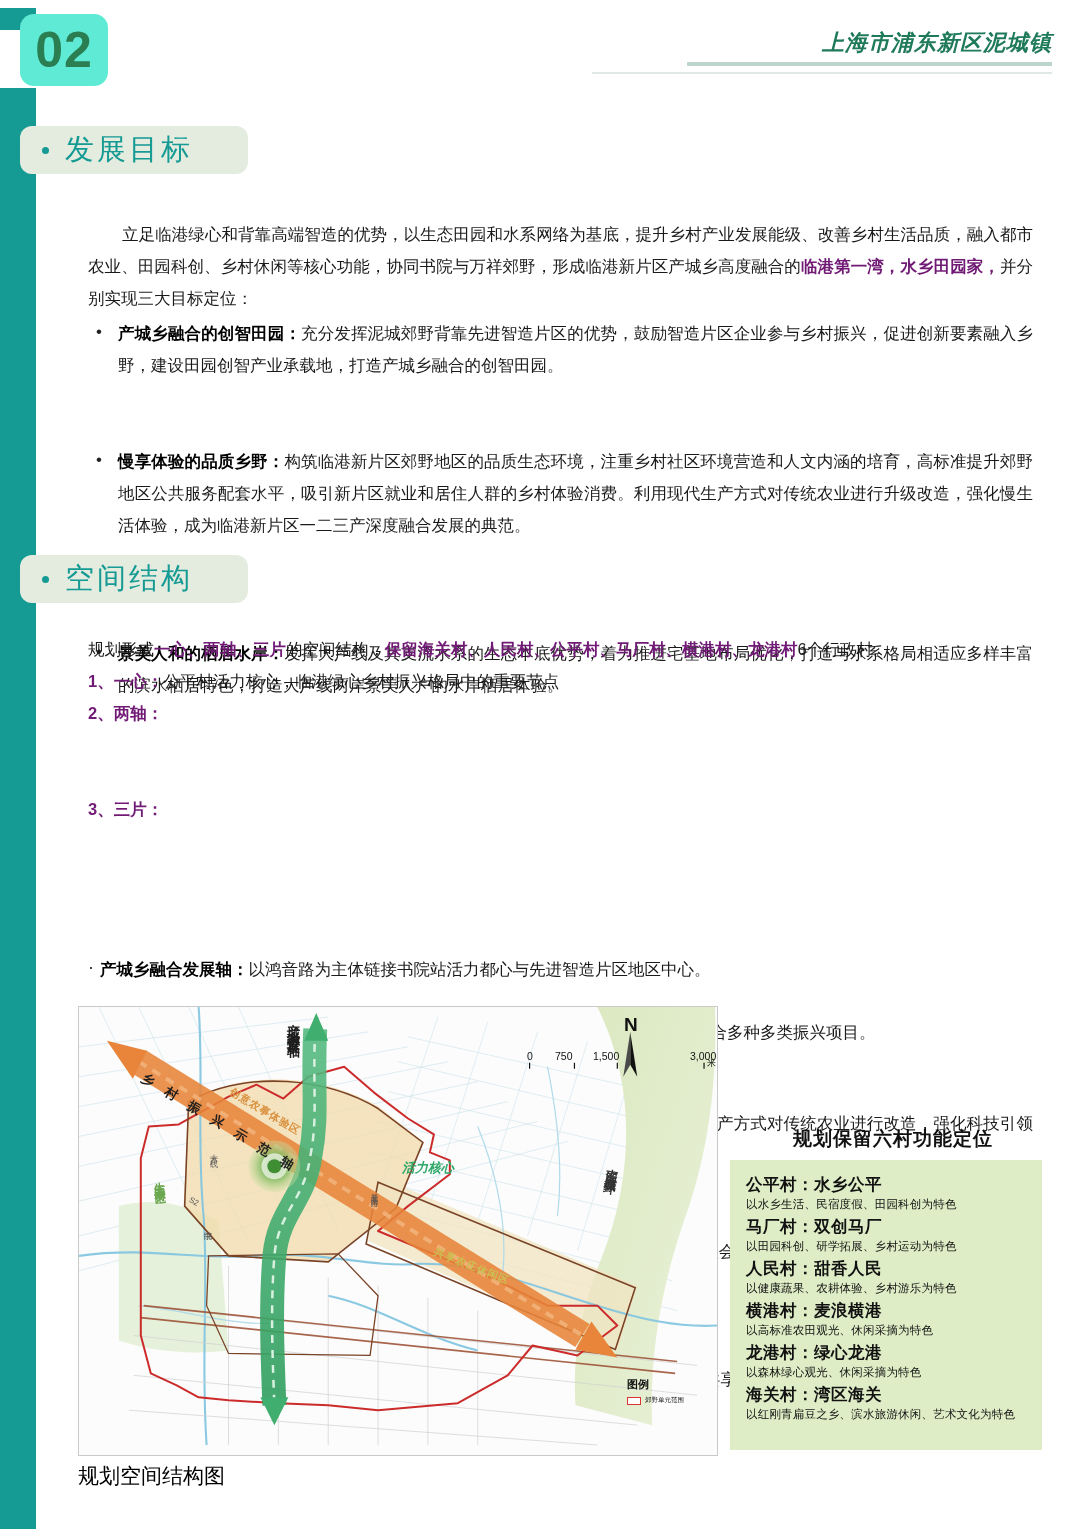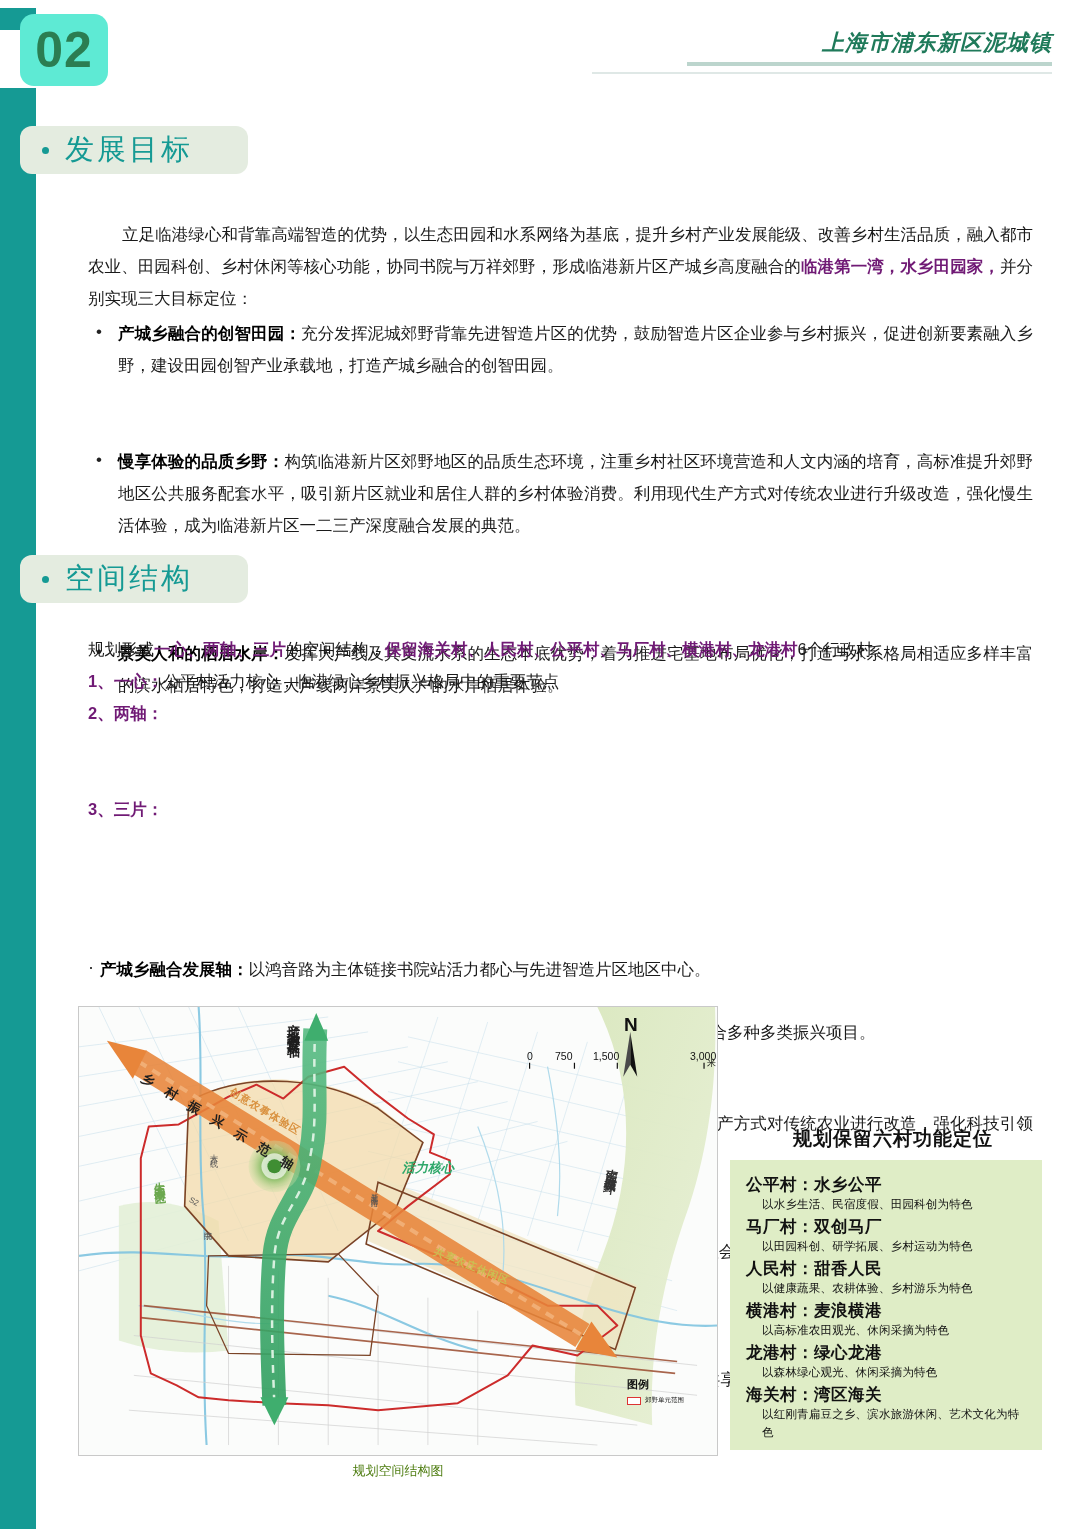--- a/index.html
+++ b/index.html
@@ -59,22 +59,22 @@
     color:#222; font-size:17px;
   }
   .li-sm{ position:relative; padding-left:12px; }
   .li-sm::before{
     content:"·"; position:absolute; left:0px; top:-2px; color:#222; font-size:18px;
   }
 
   
   .fig{ position:absolute; left:78px; top:1006px; width:640px; height:450px;
         border:1px solid #c9c9c9; background:#fbfcfb; overflow:hidden; }
-  .fig-cap{ position:absolute; left:78px; top:1462px; width:640px; text-align:center;
-            font-size:13px; color:#4d7c0f; }
+  .fig-cap{ position:absolute; left:78px; top:1462px; width:640px; 
+            font-size:21px; color:#000000; }
 
   .mapsvg{ position:absolute; inset:0; width:100%; height:100%; }
 
   .mlabel{ position:absolute; white-space:nowrap; font-weight:bold; color:#1e1e1e; }
   .core-label{ position:absolute; color:#2fa86a; font-weight:bold; font-size:13px;
                font-style:italic; left:323px; top:152px; }
 
   .northN{ position:absolute; left:545px; top:7px; font-size:19px; font-weight:bold; color:#111; }
   .scale-nums{ position:absolute; left:448px; top:43px; width:190px; height:16px;
                font-size:10.5px; color:#111; }
@@ -90,21 +90,21 @@
   
   .panel-title{
     position:absolute; left:738px; top:1126px; width:310px; text-align:center;
     font-size:19px; font-weight:bold; color:#111; letter-spacing:1px;
   }
   .panel-box{
     position:absolute; left:730px; top:1160px; width:312px; height:290px;
     background:#dfedc6; padding:14px 14px 6px 16px;
   }
   .vname{ font-size:16.5px; font-weight:bold; color:#111; line-height:21px; letter-spacing:0.5px; }
-  .vdesc{ font-size:11.5px; color:#111; line-height:18px; margin-bottom:3px; letter-spacing:0.2px;margin-left:16px; }
+  .vdesc{ font-size:11.5px; color:#111; line-height:18px; margin-bottom:3px; letter-spacing:0.2px; }
 </style>
 </head>
 <body>
 
 <div class="page">
 
   <div class="left-rail">
     <div class="rail-seg rail-a"></div>
     <div class="rail-seg rail-b"></div>
   </div>

